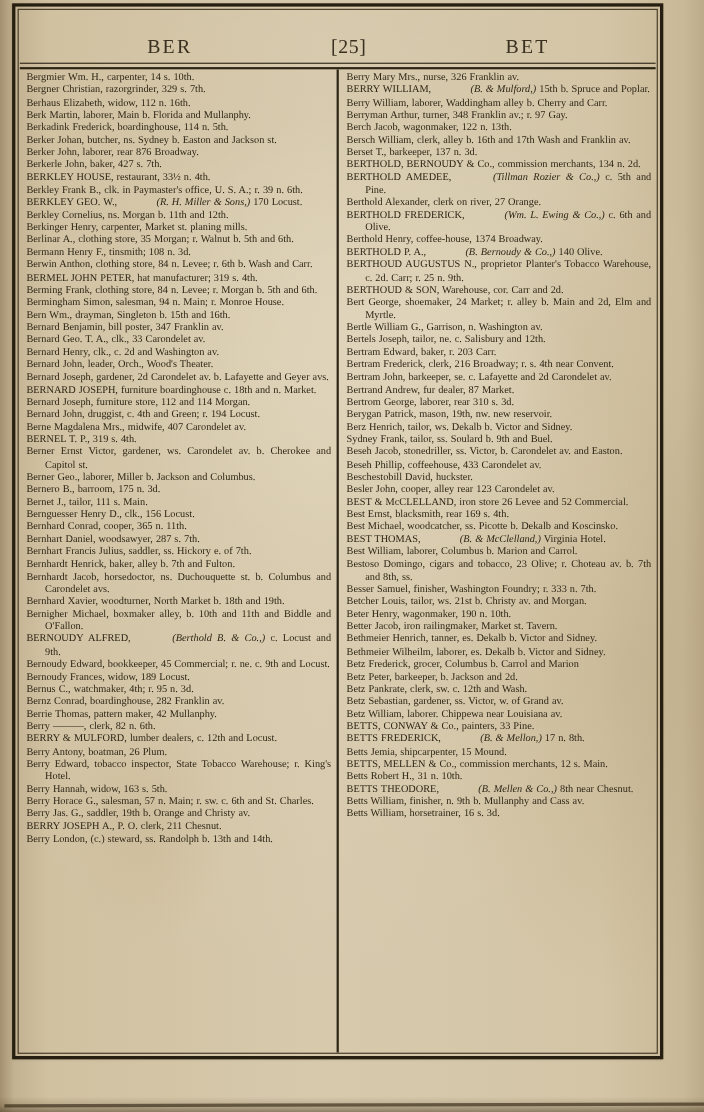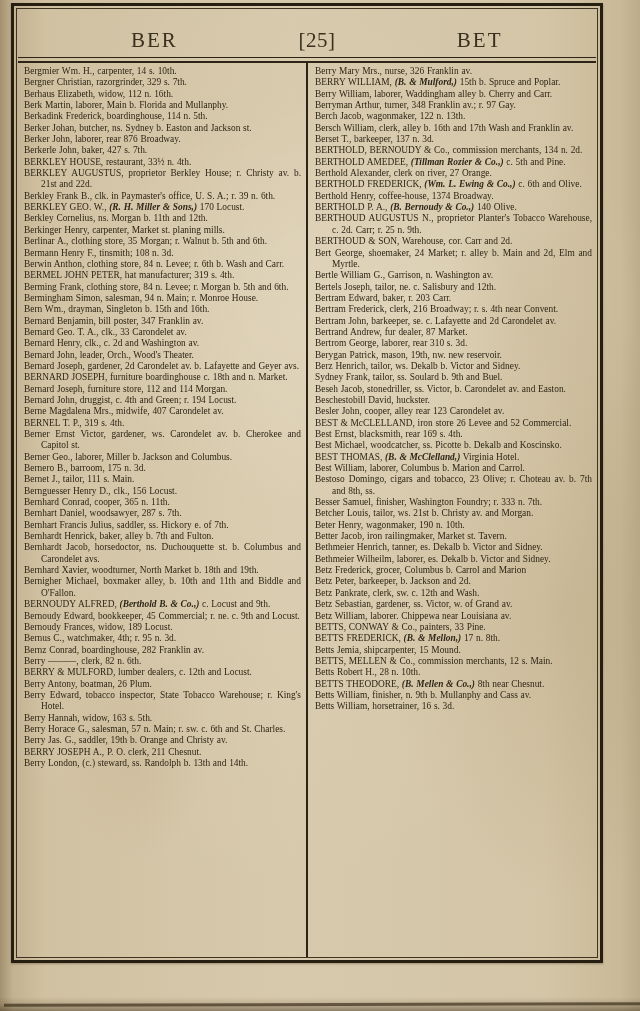--- a/index.html
+++ b/index.html
@@ -27,34 +27,34 @@
     box-shadow:0 1px 2px rgba(60,44,20,0.35);
   }
   .border-inner{
     position:absolute;inset:2px;border:1px solid #3d3320;
     display:flex;flex-direction:column;box-sizing:border-box;
     background:radial-gradient(ellipse 500px 600px at 45% 45%, rgba(255,250,235,0.10), rgba(0,0,0,0) 80%);
   }
   .header{
     display:grid;grid-template-columns:1fr 1fr 1fr;align-items:end;
     height:44px;padding:0 36px 4px 56px;
-    font-size:21px;color:#3a3020;letter-spacing:2px;
+    font-size:18px;color:#3a3020;letter-spacing:2px;
   }
   .header span{text-align:center;}
   .header .pgnum{letter-spacing:0.5px;}
   .header-rule{height:3px;border-top:1px solid #2c2414;border-bottom:2px solid #2c2414;margin:0 1px;}
   .columns{display:flex;flex:1;overflow:hidden;}
   .col{flex:1;padding:3px 5px 0 7px;overflow:hidden;box-sizing:border-box;}
   .col.left{border-right:2px solid #2c2414;}
   .entry{
     font-size:9.4px;line-height:11.35px;color:#2e2616;
     text-align:justify;padding-left:17px;text-indent:-17px;
     word-spacing:0.4px;
   }
-  .entry em{font-style:italic;font-weight:bold;}
+  .entry em{font-style:italic;font-weight:normal;margin-left:33px;}
   .stain{position:absolute;pointer-events:none;}
   .stain1{left:440px;top:150px;width:190px;height:330px;
     background:radial-gradient(ellipse,rgba(145,115,62,0.13),rgba(0,0,0,0) 70%);}
   .stain2{left:60px;top:640px;width:150px;height:220px;
     background:radial-gradient(ellipse,rgba(150,122,70,0.10),rgba(0,0,0,0) 70%);}
 </style>
 </head>
 <body>
 
 <div class="page">
@@ -75,21 +75,20 @@
         <div class="col left">
             <div class="entry"><span>Bergmier Wm. H., carpenter, 14 s. 10th.</span></div>
             <div class="entry"><span>Bergner Christian, razorgrinder, 329 s. 7th.</span></div>
             <div class="entry"><span>Berhaus Elizabeth, widow, 112 n. 16th.</span></div>
             <div class="entry"><span>Berk Martin, laborer, Main b. Florida and Mullanphy.</span></div>
             <div class="entry"><span>Berkadink Frederick, boardinghouse, 114 n. 5th.</span></div>
             <div class="entry"><span>Berker Johan, butcher, ns. Sydney b. Easton and Jackson st.</span></div>
             <div class="entry"><span>Berker John, laborer, rear 876 Broadway.</span></div>
             <div class="entry"><span>Berkerle John, baker, 427 s. 7th.</span></div>
             <div class="entry"><span>BERKLEY HOUSE, restaurant, 33½ n. 4th.</span></div>
-            <div class="entry"><span>BERKLEY AUGUSTUS, proprietor Berkley House; r. Christy av. b. 21st and 22d.</span></div>
             <div class="entry"><span>Berkley Frank B., clk. in Paymaster's office, U. S. A.; r. 39 n. 6th.</span></div>
             <div class="entry"><span>BERKLEY GEO. W., </span><em>(R. H. Miller &amp; Sons,)</em><span> 170 Locust.</span></div>
             <div class="entry"><span>Berkley Cornelius, ns. Morgan b. 11th and 12th.</span></div>
             <div class="entry"><span>Berkinger Henry, carpenter, Market st. planing mills.</span></div>
             <div class="entry"><span>Berlinar A., clothing store, 35 Morgan; r. Walnut b. 5th and 6th.</span></div>
             <div class="entry"><span>Bermann Henry F., tinsmith; 108 n. 3d.</span></div>
             <div class="entry"><span>Berwin Anthon, clothing store, 84 n. Levee; r. 6th b. Wash and Carr.</span></div>
             <div class="entry"><span>BERMEL JOHN PETER, hat manufacturer; 319 s. 4th.</span></div>
             <div class="entry"><span>Berming Frank, clothing store, 84 n. Levee; r. Morgan b. 5th and 6th.</span></div>
             <div class="entry"><span>Bermingham Simon, salesman, 94 n. Main; r. Monroe House.</span></div>
@@ -114,20 +113,21 @@
             <div class="entry"><span>Bernhart Francis Julius, saddler, ss. Hickory e. of 7th.</span></div>
             <div class="entry"><span>Bernhardt Henrick, baker, alley b. 7th and Fulton.</span></div>
             <div class="entry"><span>Bernhardt Jacob, horsedoctor, ns. Duchouquette st. b. Columbus and Carondelet avs.</span></div>
             <div class="entry"><span>Bernhard Xavier, woodturner, North Market b. 18th and 19th.</span></div>
             <div class="entry"><span>Bernigher Michael, boxmaker alley, b. 10th and 11th and Biddle and O'Fallon.</span></div>
             <div class="entry"><span>BERNOUDY ALFRED, </span><em>(Berthold B. &amp; Co.,)</em><span> c. Locust and 9th.</span></div>
             <div class="entry"><span>Bernoudy Edward, bookkeeper, 45 Commercial; r. ne. c. 9th and Locust.</span></div>
             <div class="entry"><span>Bernoudy Frances, widow, 189 Locust.</span></div>
             <div class="entry"><span>Bernus C., watchmaker, 4th; r. 95 n. 3d.</span></div>
             <div class="entry"><span>Bernz Conrad, boardinghouse, 282 Franklin av.</span></div>
+            <div class="entry"><span>Berrie Thomas, pattern maker, 42 Mullanphy.</span></div>
             <div class="entry"><span>Berry ———, clerk, 82 n. 6th.</span></div>
             <div class="entry"><span>BERRY &amp; MULFORD, lumber dealers, c. 12th and Locust.</span></div>
             <div class="entry"><span>Berry Antony, boatman, 26 Plum.</span></div>
             <div class="entry"><span>Berry Edward, tobacco inspector, State Tobacco Warehouse; r. King's Hotel.</span></div>
             <div class="entry"><span>Berry Hannah, widow, 163 s. 5th.</span></div>
             <div class="entry"><span>Berry Horace G., salesman, 57 n. Main; r. sw. c. 6th and St. Charles.</span></div>
             <div class="entry"><span>Berry Jas. G., saddler, 19th b. Orange and Christy av.</span></div>
             <div class="entry"><span>BERRY JOSEPH A., P. O. clerk, 211 Chesnut.</span></div>
             <div class="entry"><span>Berry London, (c.) steward, ss. Randolph b. 13th and 14th.</span></div>
           </div>
@@ -152,20 +152,21 @@
             <div class="entry"><span>Bertels Joseph, tailor, ne. c. Salisbury and 12th.</span></div>
             <div class="entry"><span>Bertram Edward, baker, r. 203 Carr.</span></div>
             <div class="entry"><span>Bertram Frederick, clerk, 216 Broadway; r. s. 4th near Convent.</span></div>
             <div class="entry"><span>Bertram John, barkeeper, se. c. Lafayette and 2d Carondelet av.</span></div>
             <div class="entry"><span>Bertrand Andrew, fur dealer, 87 Market.</span></div>
             <div class="entry"><span>Bertrom George, laborer, rear 310 s. 3d.</span></div>
             <div class="entry"><span>Berygan Patrick, mason, 19th, nw. new reservoir.</span></div>
             <div class="entry"><span>Berz Henrich, tailor, ws. Dekalb b. Victor and Sidney.</span></div>
             <div class="entry"><span>Sydney Frank, tailor, ss. Soulard b. 9th and Buel.</span></div>
             <div class="entry"><span>Beseh Jacob, stonedriller, ss. Victor, b. Carondelet av. and Easton.</span></div>
+            <div class="entry"><span>Beseh Phillip, coffeehouse, 433 Carondelet av.</span></div>
             <div class="entry"><span>Beschestobill David, huckster.</span></div>
             <div class="entry"><span>Besler John, cooper, alley rear 123 Carondelet av.</span></div>
             <div class="entry"><span>BEST &amp; McCLELLAND, iron store 26 Levee and 52 Commercial.</span></div>
             <div class="entry"><span>Best Ernst, blacksmith, rear 169 s. 4th.</span></div>
             <div class="entry"><span>Best Michael, woodcatcher, ss. Picotte b. Dekalb and Koscinsko.</span></div>
             <div class="entry"><span>BEST THOMAS, </span><em>(B. &amp; McClelland,)</em><span> Virginia Hotel.</span></div>
             <div class="entry"><span>Best William, laborer, Columbus b. Marion and Carrol.</span></div>
             <div class="entry"><span>Bestoso Domingo, cigars and tobacco, 23 Olive; r. Choteau av. b. 7th and 8th, ss.</span></div>
             <div class="entry"><span>Besser Samuel, finisher, Washington Foundry; r. 333 n. 7th.</span></div>
             <div class="entry"><span>Betcher Louis, tailor, ws. 21st b. Christy av. and Morgan.</span></div>
@@ -175,21 +176,21 @@
             <div class="entry"><span>Bethmeier Wilheilm, laborer, es. Dekalb b. Victor and Sidney.</span></div>
             <div class="entry"><span>Betz Frederick, grocer, Columbus b. Carrol and Marion</span></div>
             <div class="entry"><span>Betz Peter, barkeeper, b. Jackson and 2d.</span></div>
             <div class="entry"><span>Betz Pankrate, clerk, sw. c. 12th and Wash.</span></div>
             <div class="entry"><span>Betz Sebastian, gardener, ss. Victor, w. of Grand av.</span></div>
             <div class="entry"><span>Betz William, laborer. Chippewa near Louisiana av.</span></div>
             <div class="entry"><span>BETTS, CONWAY &amp; Co., painters, 33 Pine.</span></div>
             <div class="entry"><span>BETTS FREDERICK, </span><em>(B. &amp; Mellon,)</em><span> 17 n. 8th.</span></div>
             <div class="entry"><span>Betts Jemia, shipcarpenter, 15 Mound.</span></div>
             <div class="entry"><span>BETTS, MELLEN &amp; Co., commission merchants, 12 s. Main.</span></div>
-            <div class="entry"><span>Betts Robert H., 28 n. 10th.</span></div>
+            <div class="entry"><span>Betts Robert H., 31 n. 10th.</span></div>
             <div class="entry"><span>BETTS THEODORE, </span><em>(B. Mellen &amp; Co.,)</em><span> 8th near Chesnut.</span></div>
             <div class="entry"><span>Betts William, finisher, n. 9th b. Mullanphy and Cass av.</span></div>
             <div class="entry"><span>Betts William, horsetrainer, 16 s. 3d.</span></div>
           </div>
       </div>
 
     </div>
   </div>
 
   <div class="bottom-line"></div>

